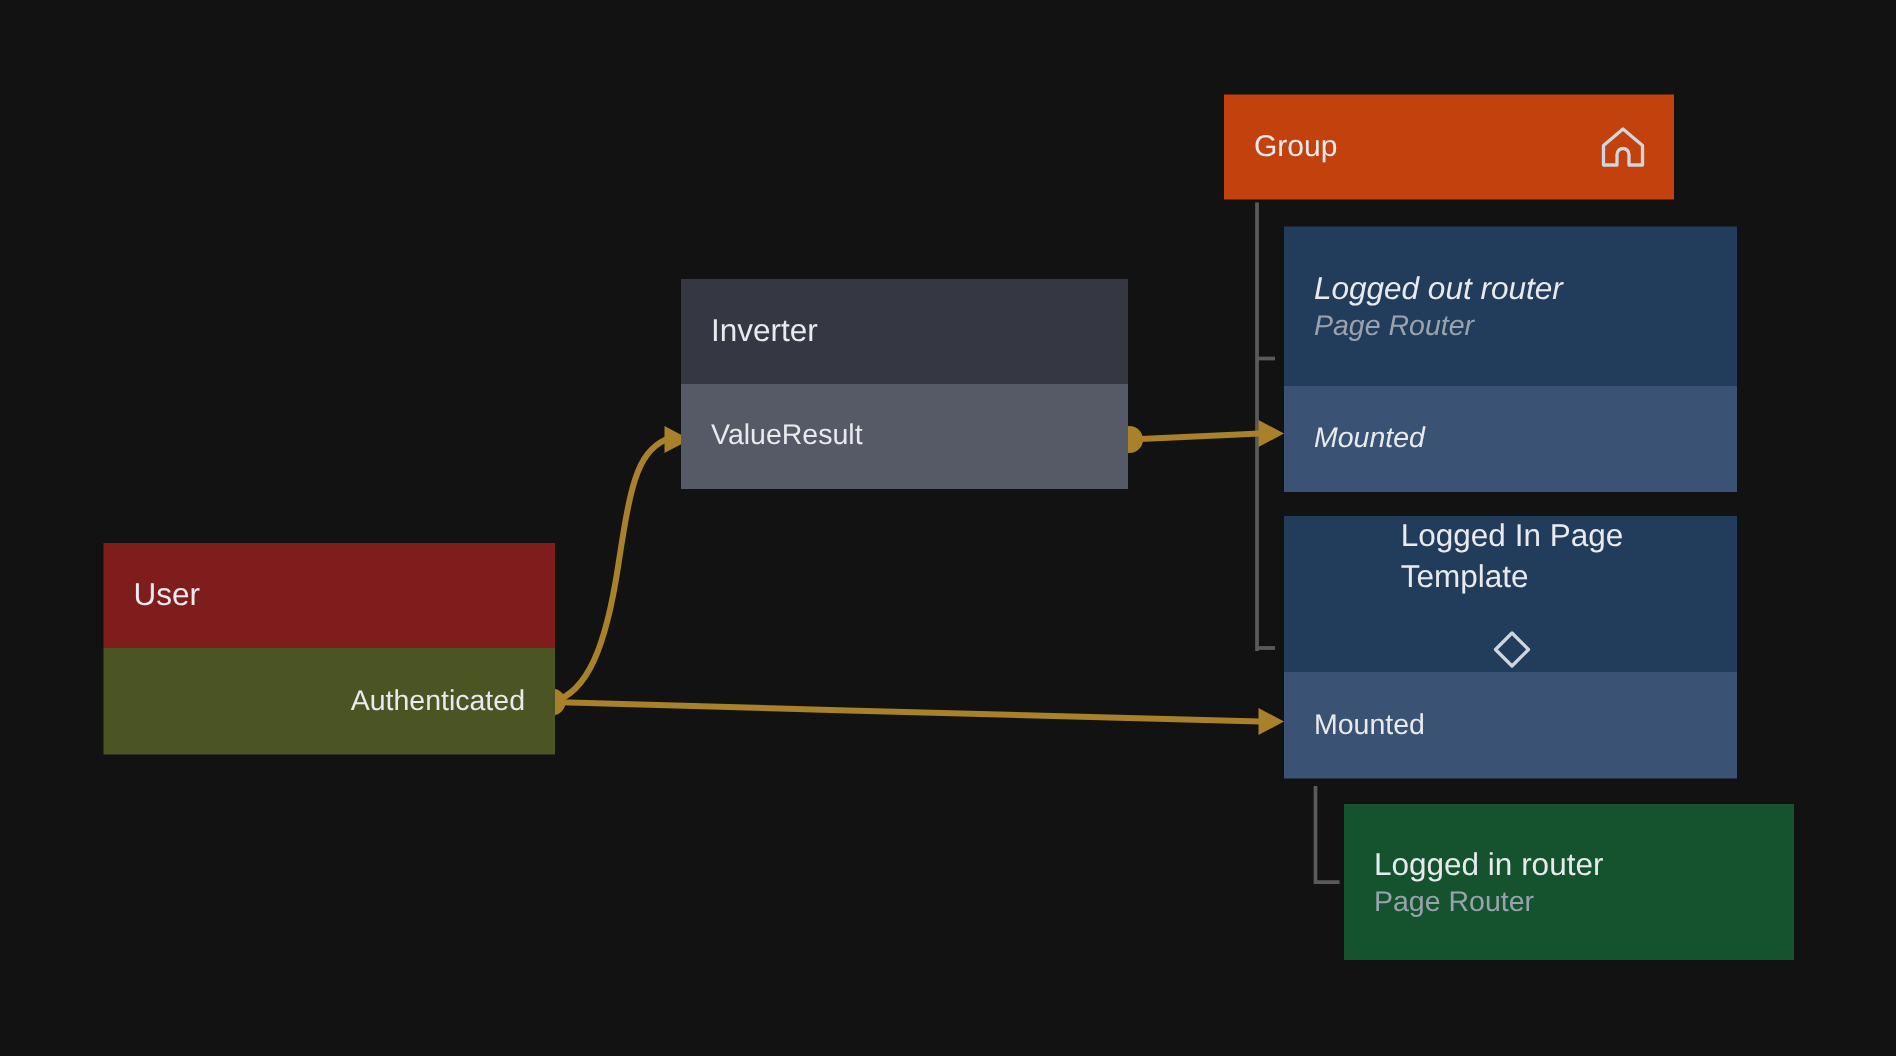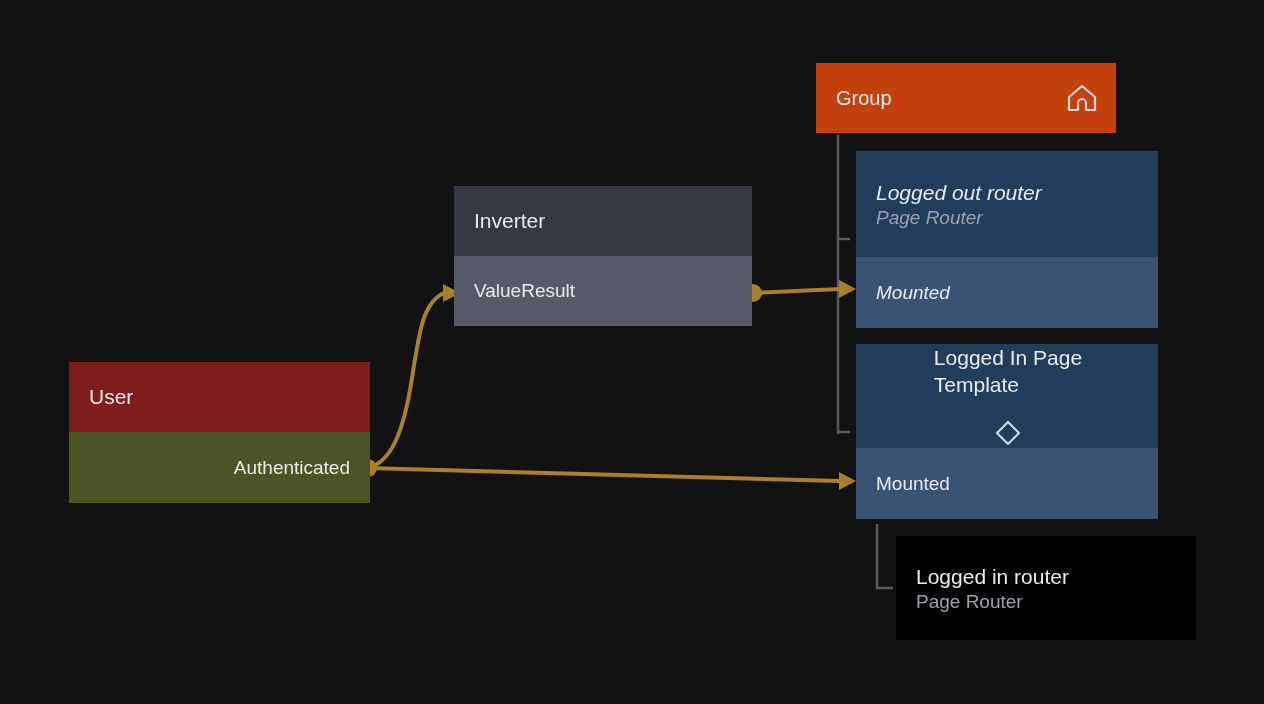--- a/index.html
+++ b/index.html
@@ -100,21 +100,21 @@
     width: 100%; height: 71px;
     background: #3a5375;
     padding: 0 20px;
   }
   #node-template .port-label { font-size: 19px; }
 
   
   #node-logged-in { left: 896px; top: 536px; width: 300px; height: 104px; }
   #node-logged-in .node-header {
     width: 100%; height: 100%;
-    background: #000000;
+    background: #14532d;
     padding: 0 11px 0 20px;
     flex-direction: column;
     align-items: flex-start;
     justify-content: center;
   }
   #node-logged-in .node-title { font-size: 21px; line-height: 27px; }
   #node-logged-in .node-subtitle { font-size: 19px; line-height: 24px; }
 
   
   #node-inverter { left: 454px; top: 186px; width: 298px; height: 140px; }

